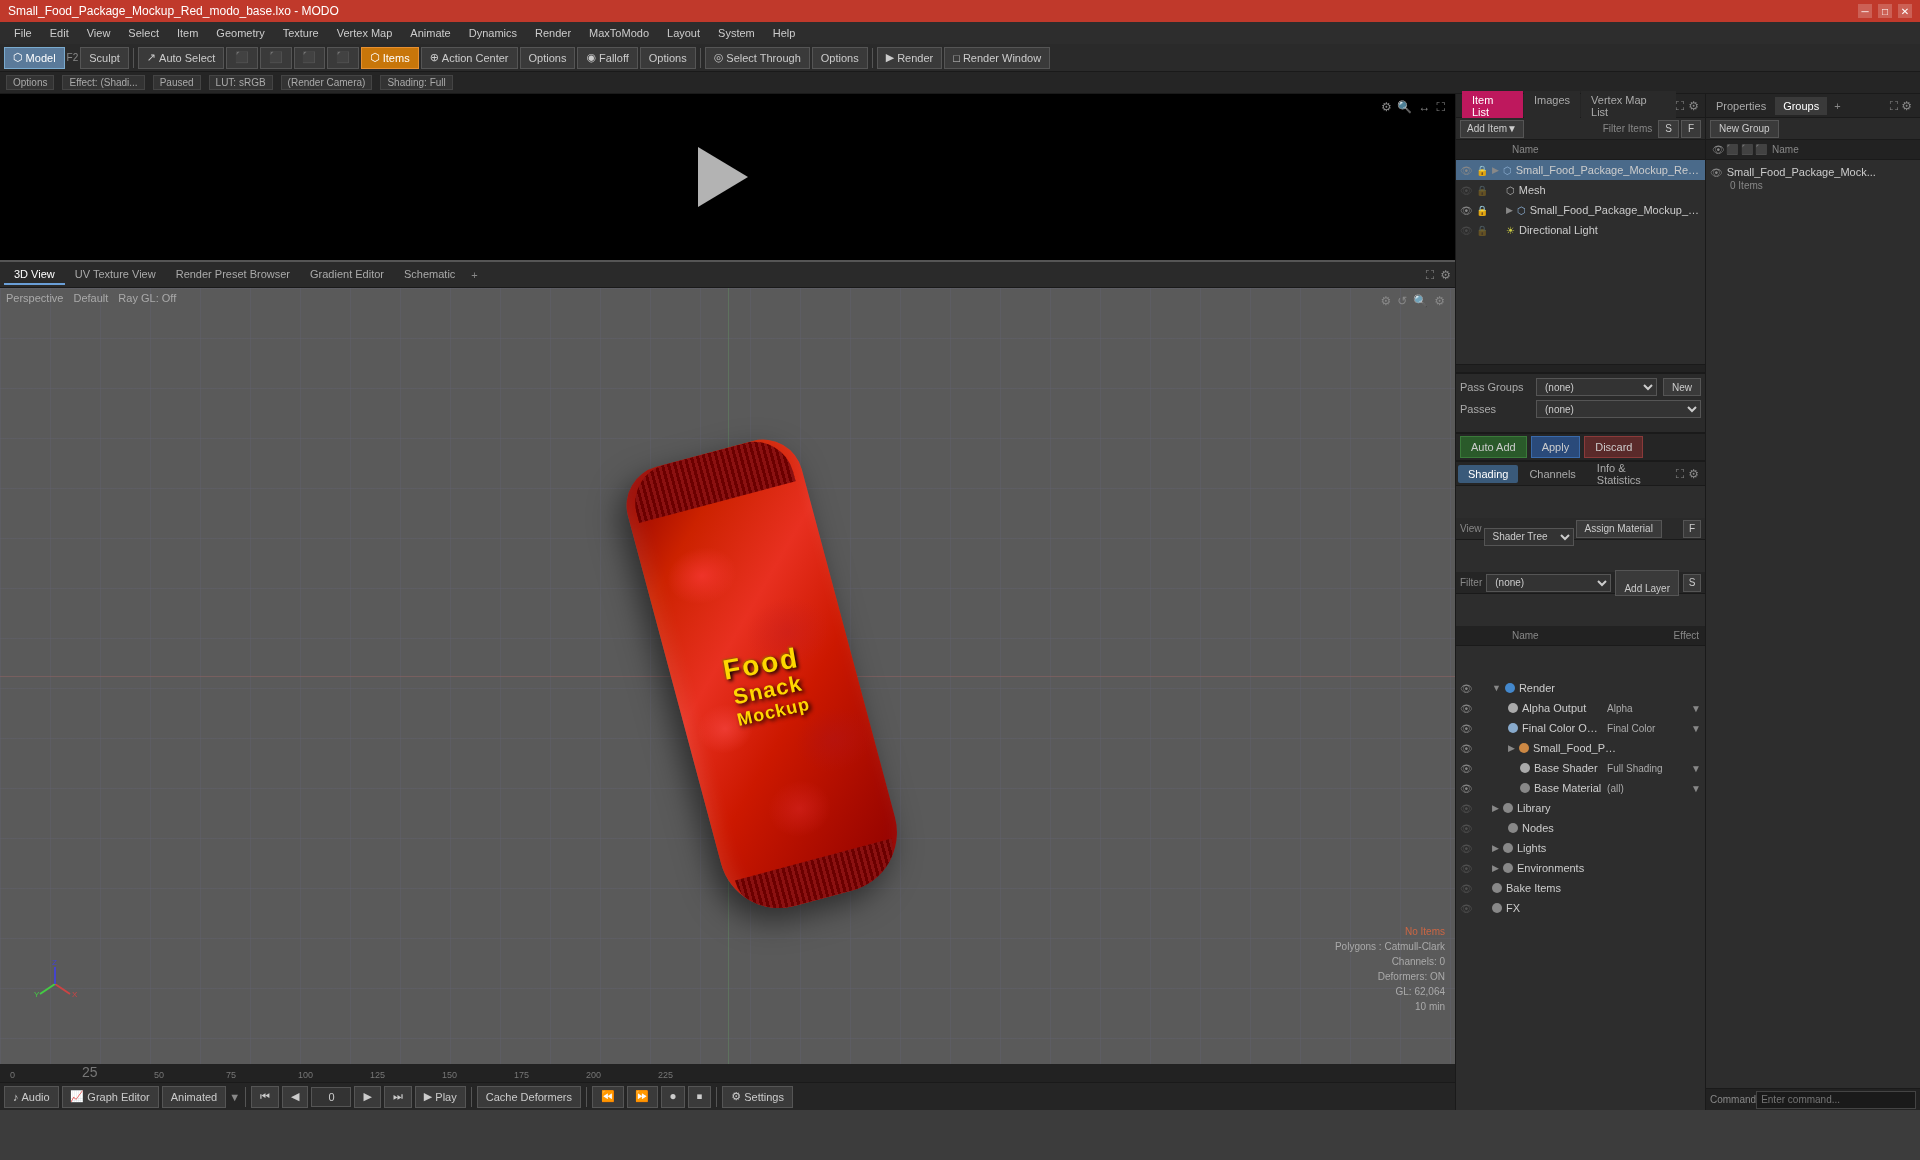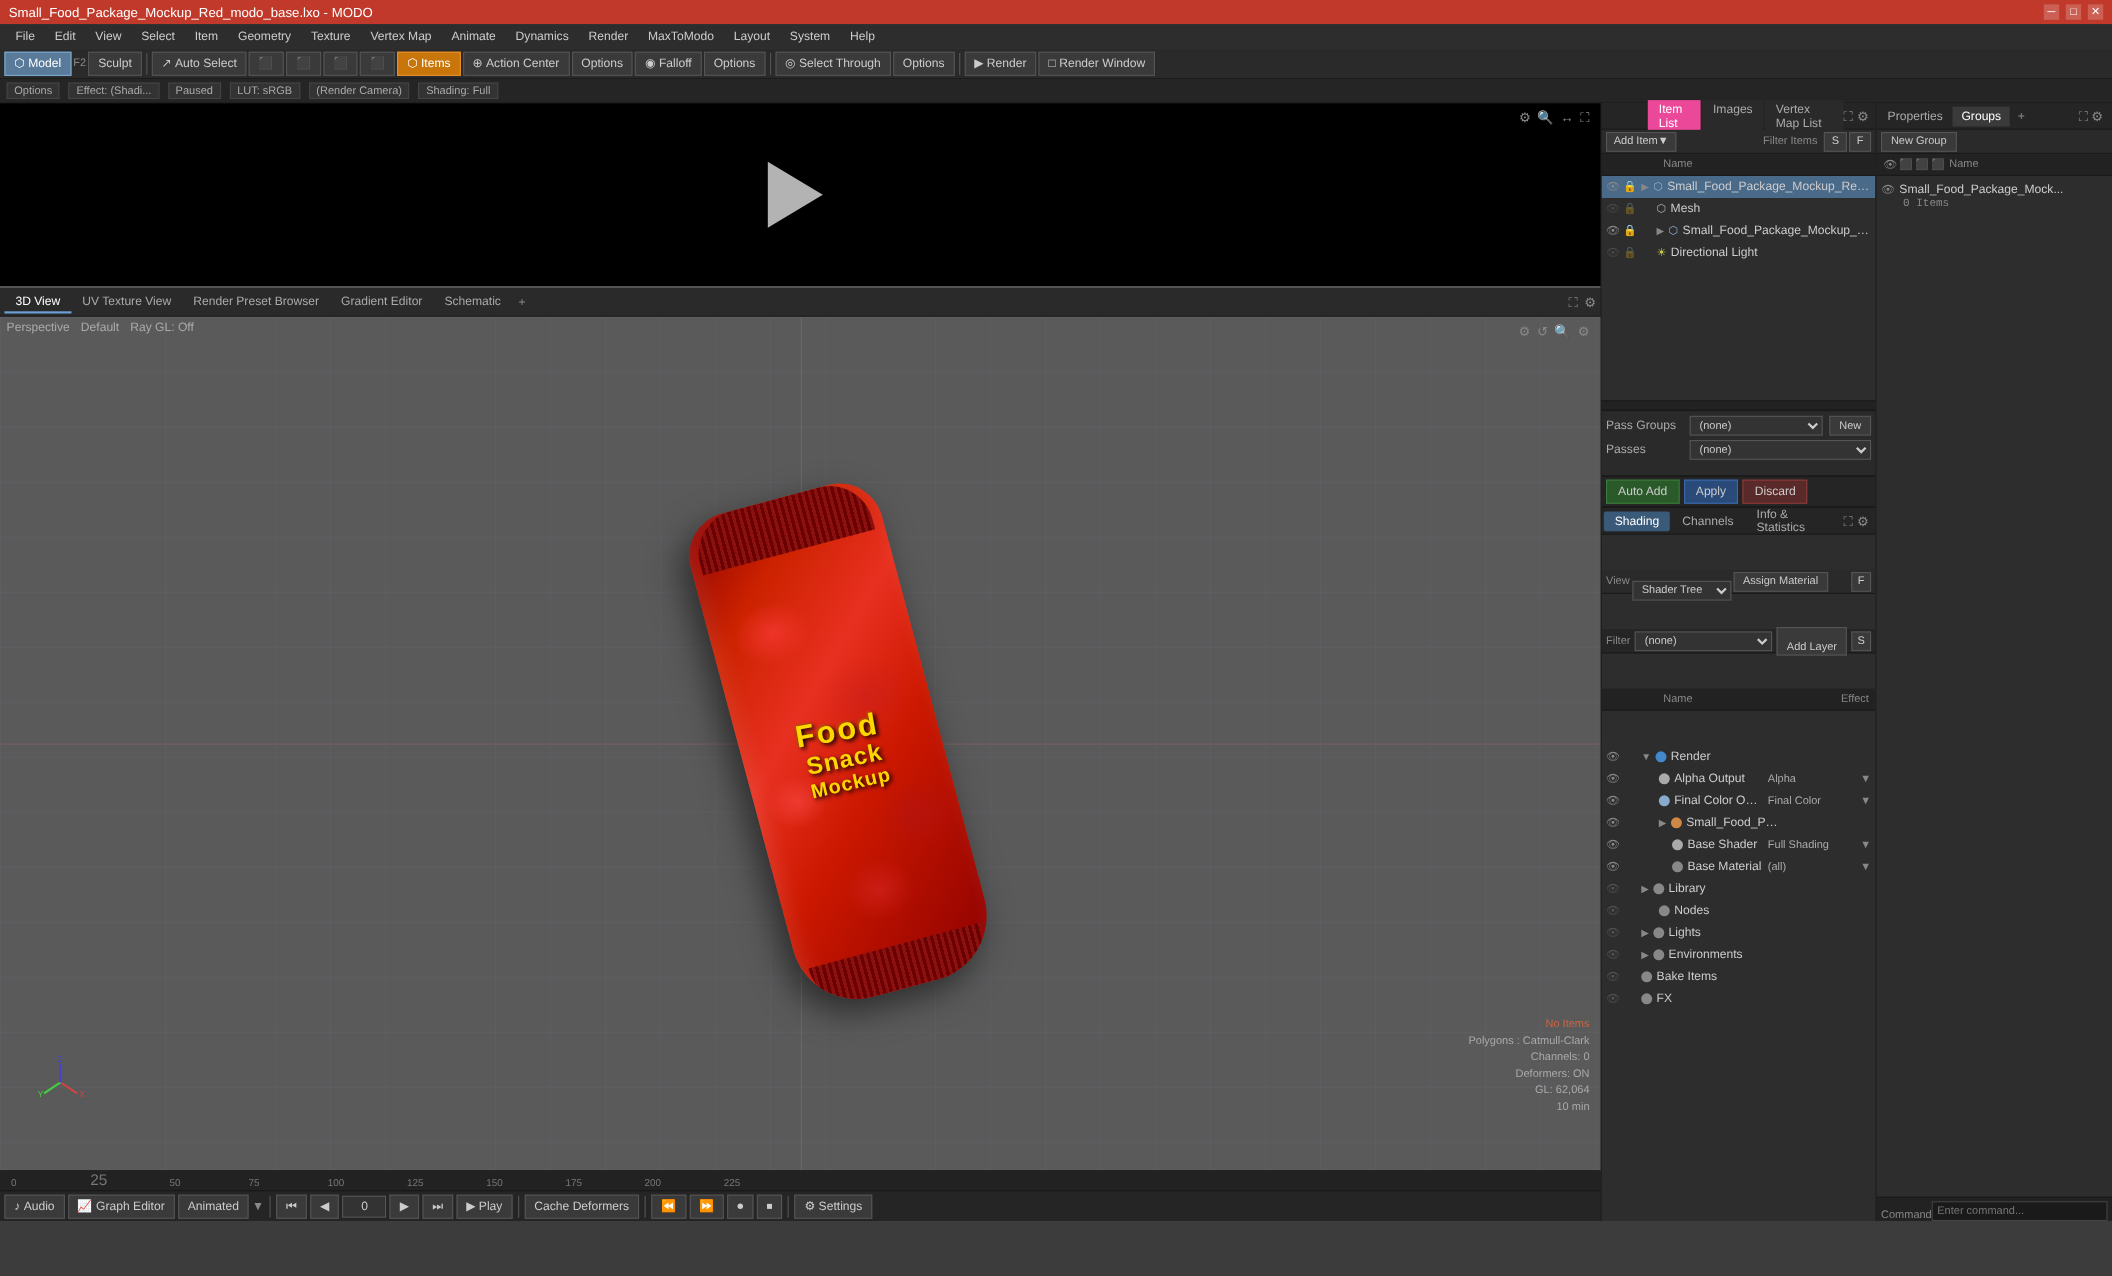--- a/index.html
+++ b/index.html
@@ -334,21 +334,21 @@
       display: flex;
       gap: 1px;
     }
     .panel-tab {
       padding: 3px 10px;
       font-size: 11px;
       color: #aaa;
       cursor: pointer;
       background: #2a2a2a;
     }
-    .panel-tab.active { background: #ec4899; color: #fff; margin-left: 36px; }
+    .panel-tab.active { background: #be185d; color: #fff; }
     .panel-icons { display: flex; gap: 4px; }
     .panel-icon { color: #888; cursor: pointer; font-size: 12px; }
 
     .item-list-toolbar {
       height: 22px;
       background: #2a2a2a;
       display: flex;
       align-items: center;
       padding: 0 4px;
       gap: 2px;
@@ -666,29 +666,29 @@
       gap: 4px;
       padding: 2px 0;
     }
     .fr-group-name {
       font-size: 11px;
       color: #ccc;
       overflow: hidden;
       text-overflow: ellipsis;
       white-space: nowrap;
     }
-    .fr-group-count { font-size: 10px; color: #888; font-family: Liberation Mono, monospace; }
+    .fr-group-count { font-size: 10px; color: #888; }
 
     
     #command-bar {
       height: 22px;
       background: #222;
       border-top: 1px solid #1a1a1a;
       display: flex;
-      align-items: flex-end;
+      align-items: center;
       padding: 0 4px;
     }
     .cmd-label { color: #888; font-size: 10px; }
     .cmd-input {
       flex: 1;
       height: 18px;
       background: #1a1a1a;
       border: 1px solid #444;
       color: #ccc;
       font-size: 10px;

